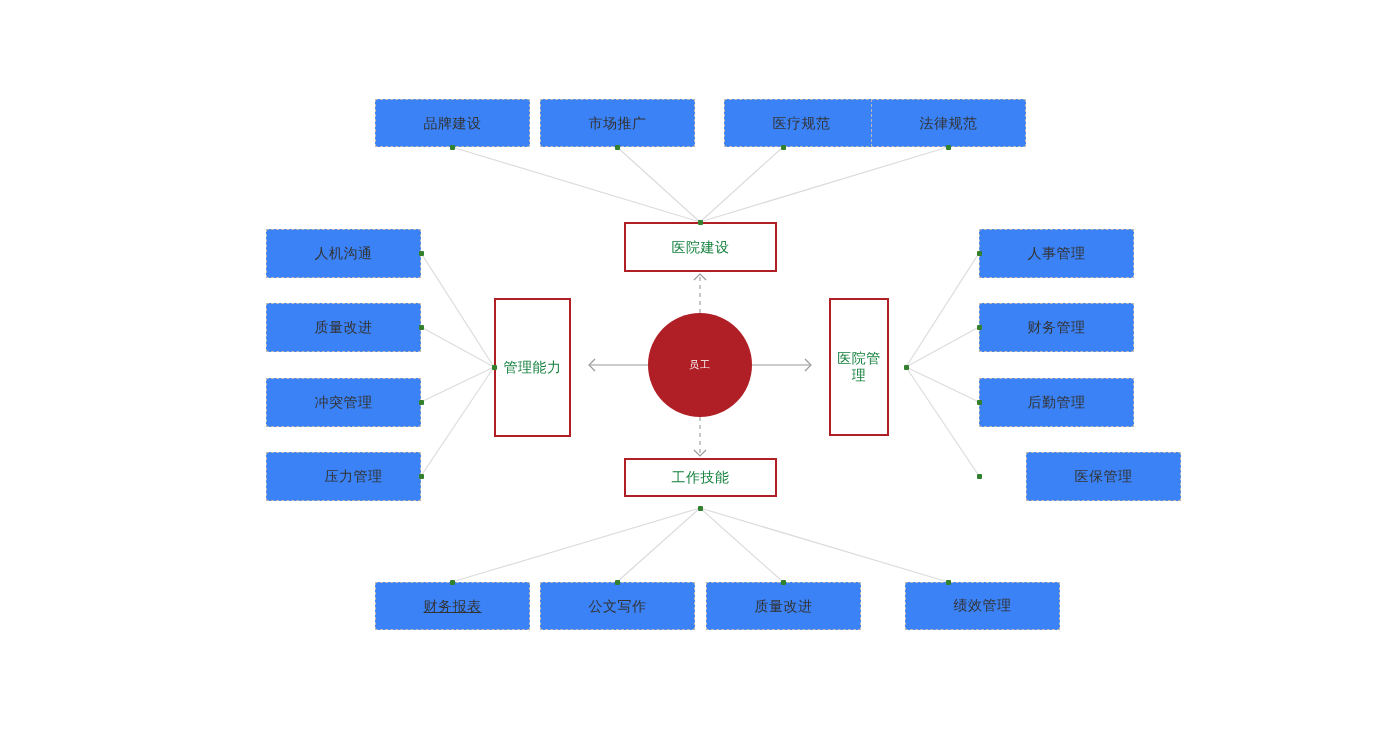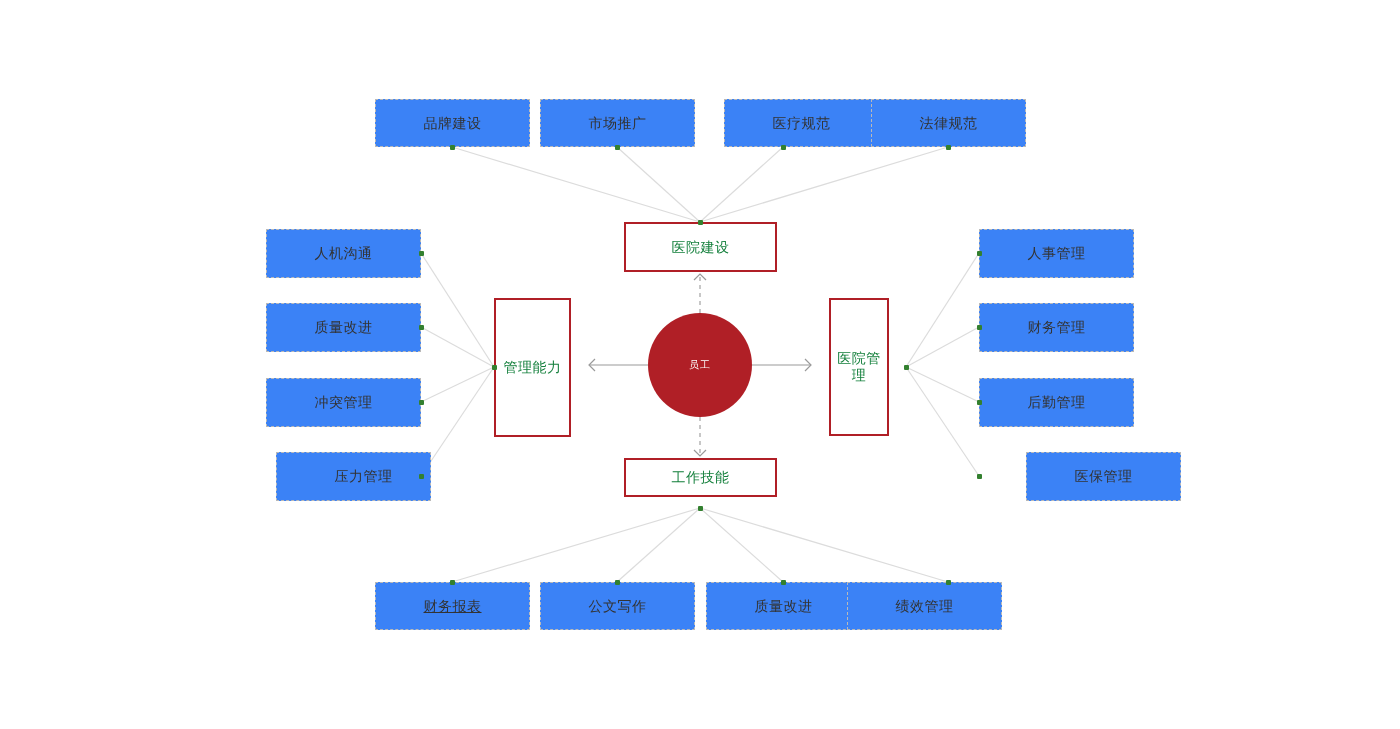--- a/index.html
+++ b/index.html
@@ -108,21 +108,21 @@
       </div>
       <div class="node leaf" style="left: 266px; top: 229px; width: 155px; height: 49px; align-items: center;">
         <span>人机沟通</span>
       </div>
       <div class="node leaf" style="left: 266px; top: 303px; width: 155px; height: 49px;">
         <span>质量改进</span>
       </div>
       <div class="node leaf" style="left: 266px; top: 378px; width: 155px; height: 49px;">
         <span>冲突管理</span>
       </div>
-      <div class="node leaf" style="left: 276px; top: 452px; width: 155px; height: 49px; padding-left: 20px;">
+      <div class="node leaf" style="left: 266px; top: 452px; width: 155px; height: 49px; padding-left: 20px;">
         <span>压力管理</span>
       </div>
       <div class="node leaf" style="left: 979px; top: 229px; width: 155px; height: 49px;">
         <span>人事管理</span>
       </div>
       <div class="node leaf" style="left: 979px; top: 303px; width: 155px; height: 49px;">
         <span>财务管理</span>
       </div>
       <div class="node leaf" style="left: 979px; top: 378px; width: 155px; height: 49px;">
         <span>后勤管理</span>
@@ -132,21 +132,21 @@
       </div>
       <div class="node leaf" style="left: 375px; top: 582px; width: 155px; height: 48px; text-decoration: underline;">
         <span>财务报表</span>
       </div>
       <div class="node leaf" style="left: 540px; top: 582px; width: 155px; height: 48px;">
         <span>公文写作</span>
       </div>
       <div class="node leaf" style="left: 706px; top: 582px; width: 155px; height: 48px;">
         <span>质量改进</span>
       </div>
-      <div class="node leaf" style="left: 847px; top: 582px; width: 155px; height: 48px;">
+      <div class="node leaf" style="left: 905px; top: 582px; width: 155px; height: 48px; font-family: Liberation Mono, monospace;">
         <span>绩效管理</span>
       </div>
       <div class="node branch" style="left: 624px; top: 222px; width: 153px; height: 50px;">
         <span>医院建设</span>
       </div>
       <div class="node branch" style="left: 494px; top: 298px; width: 77px; height: 139px;">
         <span>管理能力</span>
       </div>
       <div class="node branch" style="left: 829px; top: 298px; width: 60px; height: 138px;">
         <span>医院管理</span>

